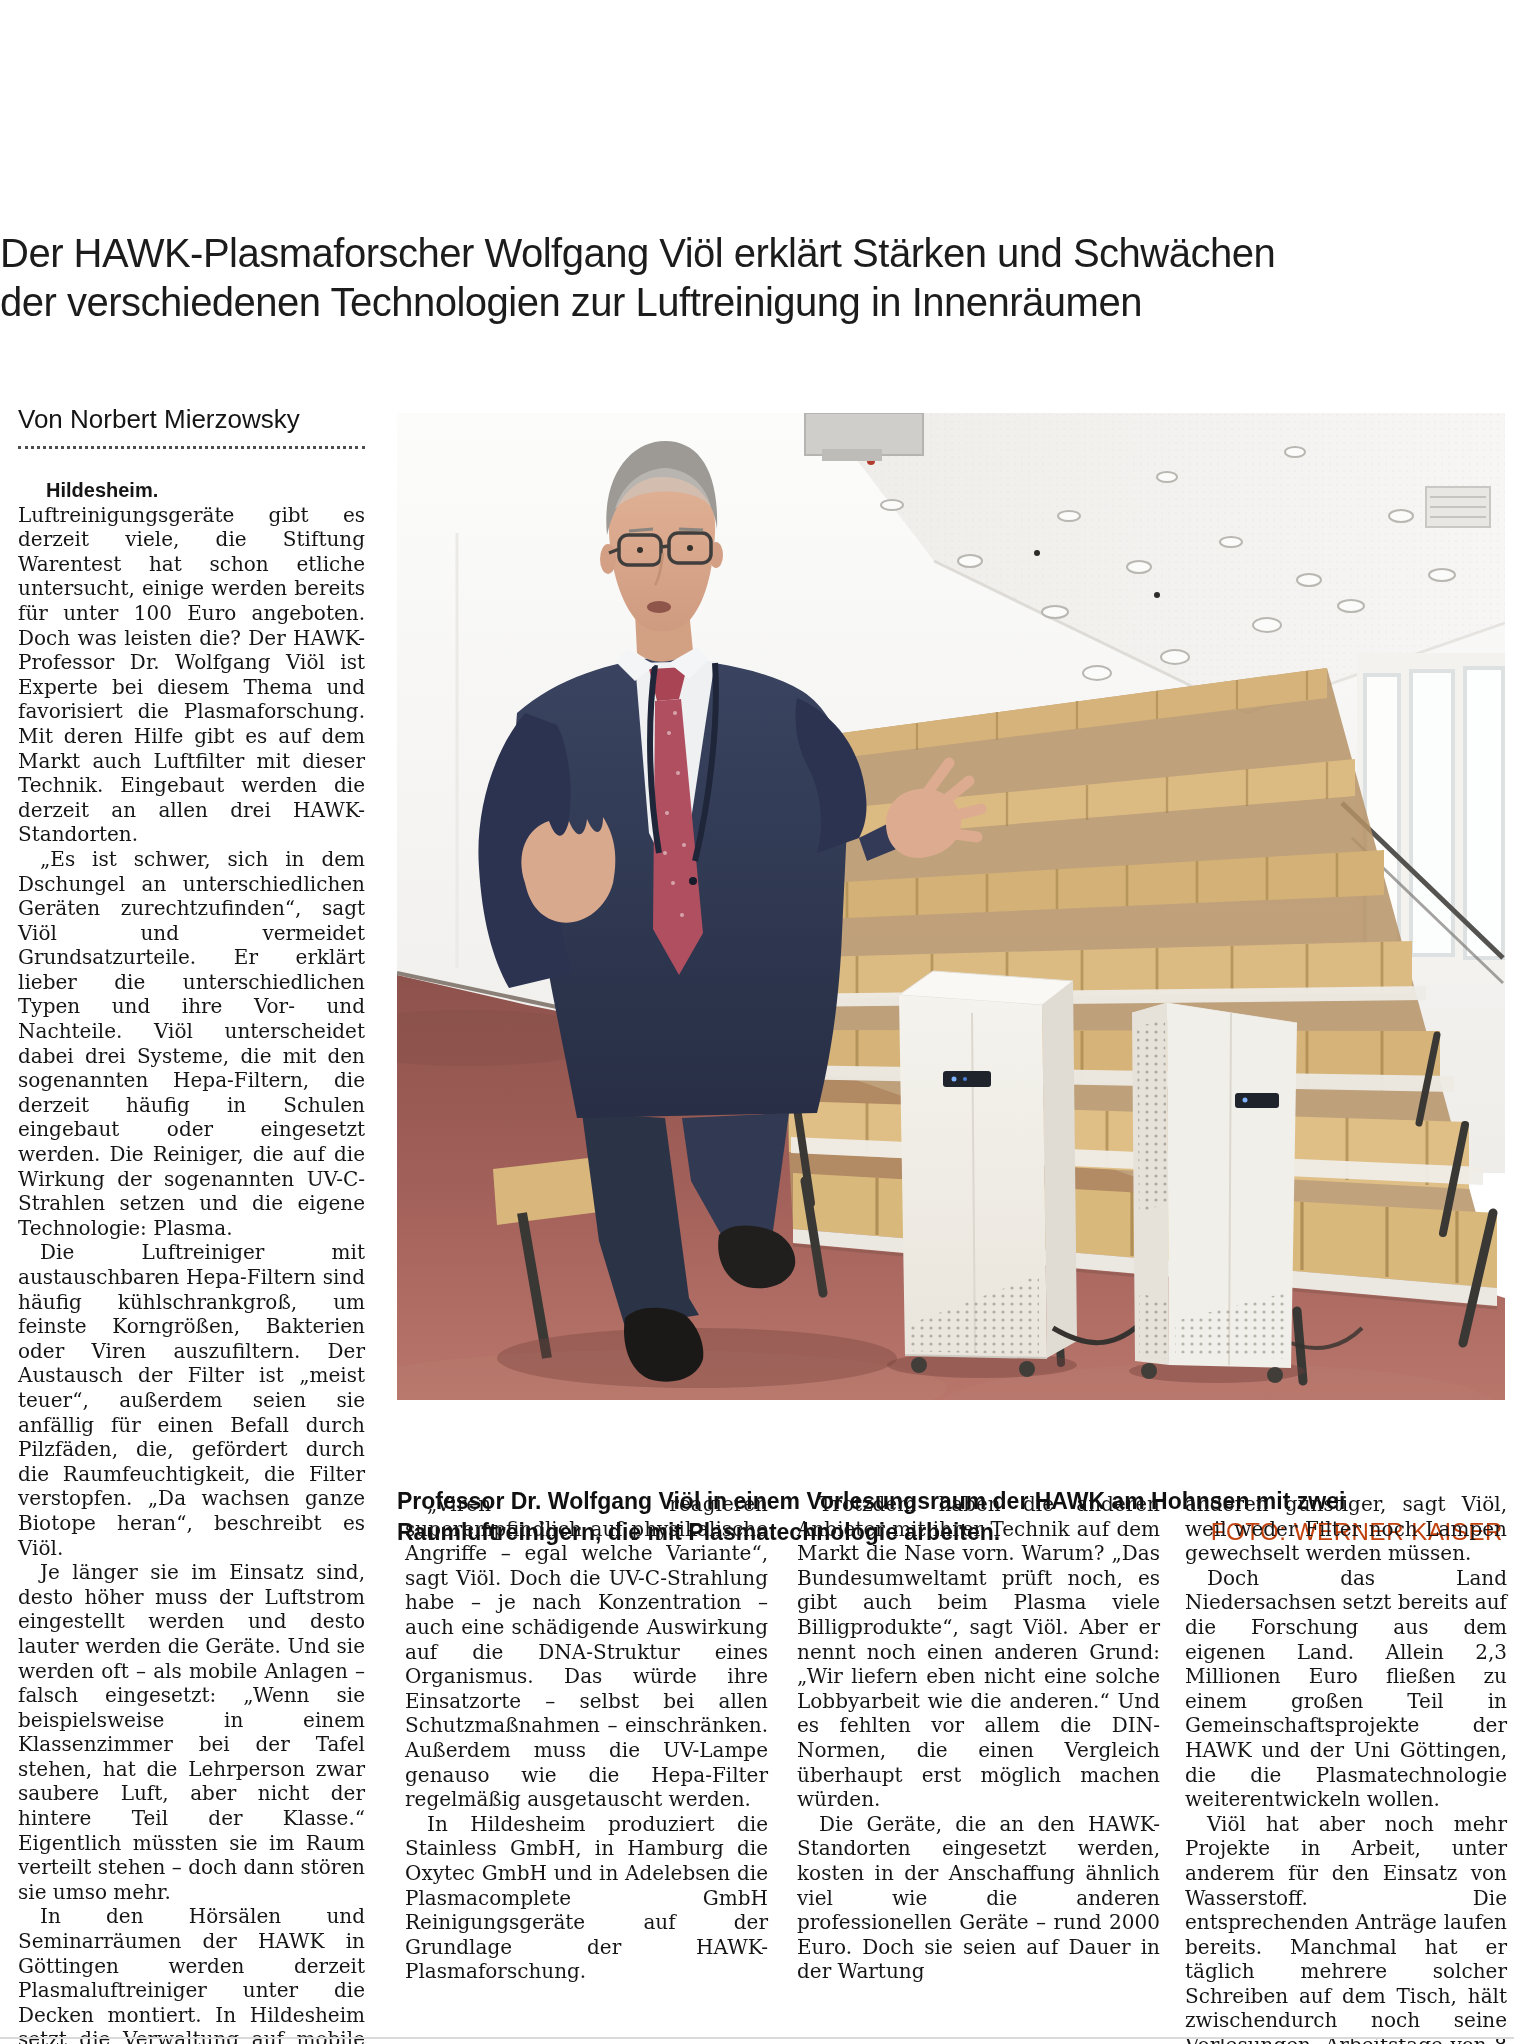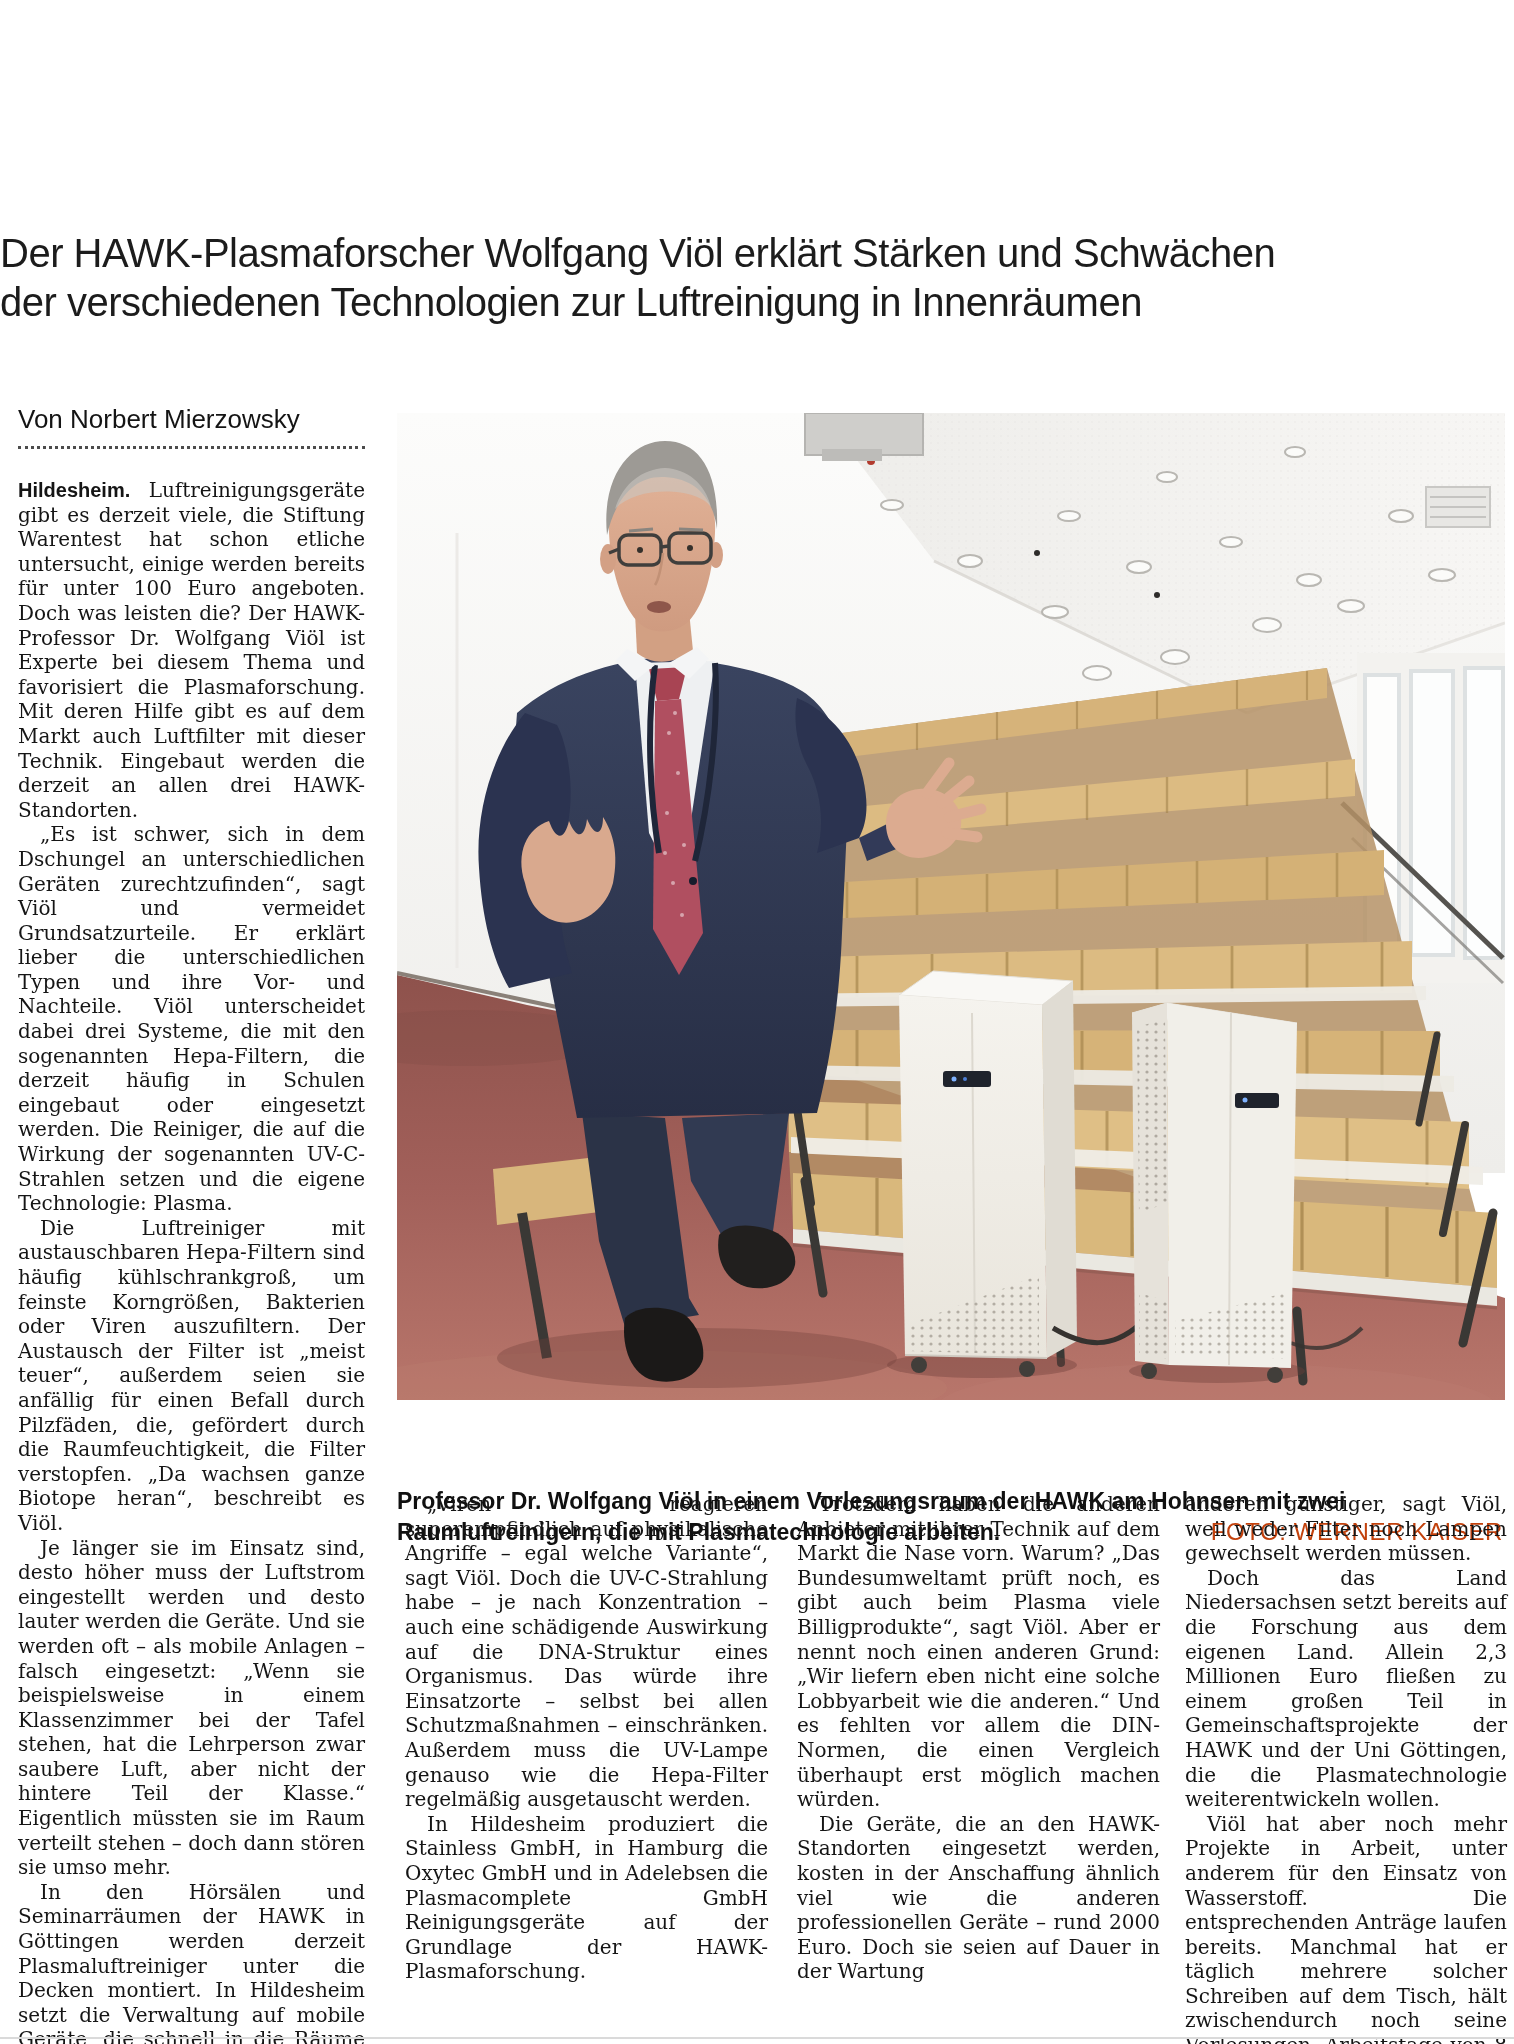--- a/index.html
+++ b/index.html
@@ -18,21 +18,21 @@
             padding-bottom:11px; border-bottom:3px dotted #4c4c4c; }
 
   .col { position:absolute; font-family:"DejaVu Serif", serif; font-size:20px;
          line-height:24.6px; color:#151515; text-align:justify; }
   .col1 { left:18px;  top:478px;  width:347px; }
   .col2 { left:405px; top:1492px; width:363px; }
   .col3 { left:797px; top:1492px; width:363px; }
   .col4 { left:1185px; top:1492px; width:322px; }
   .para { margin:0; hyphens:auto; -webkit-hyphens:auto; }
   .ind  { text-indent:22px; }
-  .dateline { font-family:"Liberation Sans", sans-serif; font-weight:bold; font-size:20px; }
+  .dateline { font-family:"Liberation Sans", sans-serif; font-weight:bold; font-size:20px;margin-left:28px; }
 
   .photo { position:absolute; left:397px; top:413px; width:1108px; height:987px; margin:0;
            overflow:hidden; }
   .photo svg { display:block; }
 
   .caption { position:absolute; left:397px; top:1486px; width:1108px;
              font-family:"Liberation Sans", sans-serif; font-weight:bold;
              font-size:23px; line-height:31px; color:#101010; }
   .credit { position:absolute; right:2px; bottom:1px; font-weight:normal;
             font-size:24px; letter-spacing:0.6px; color:#c2410c; }

